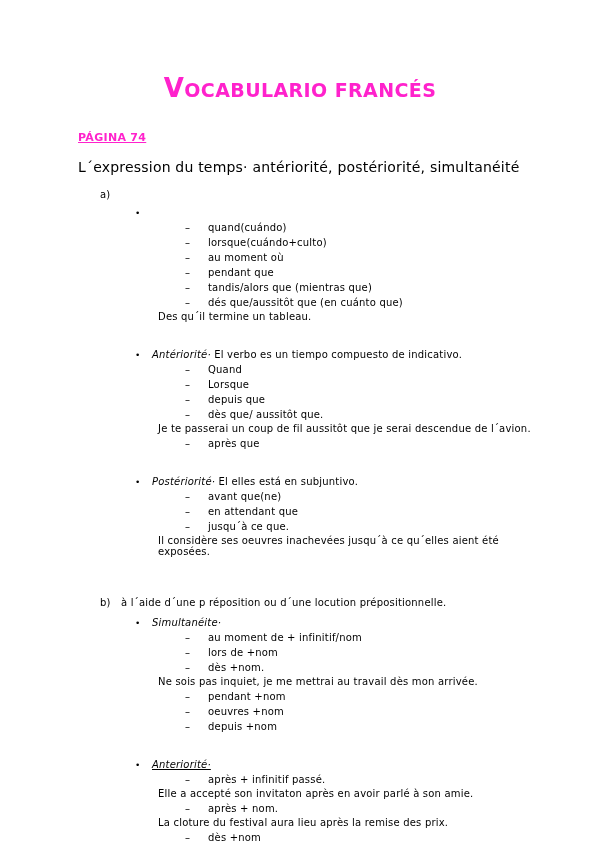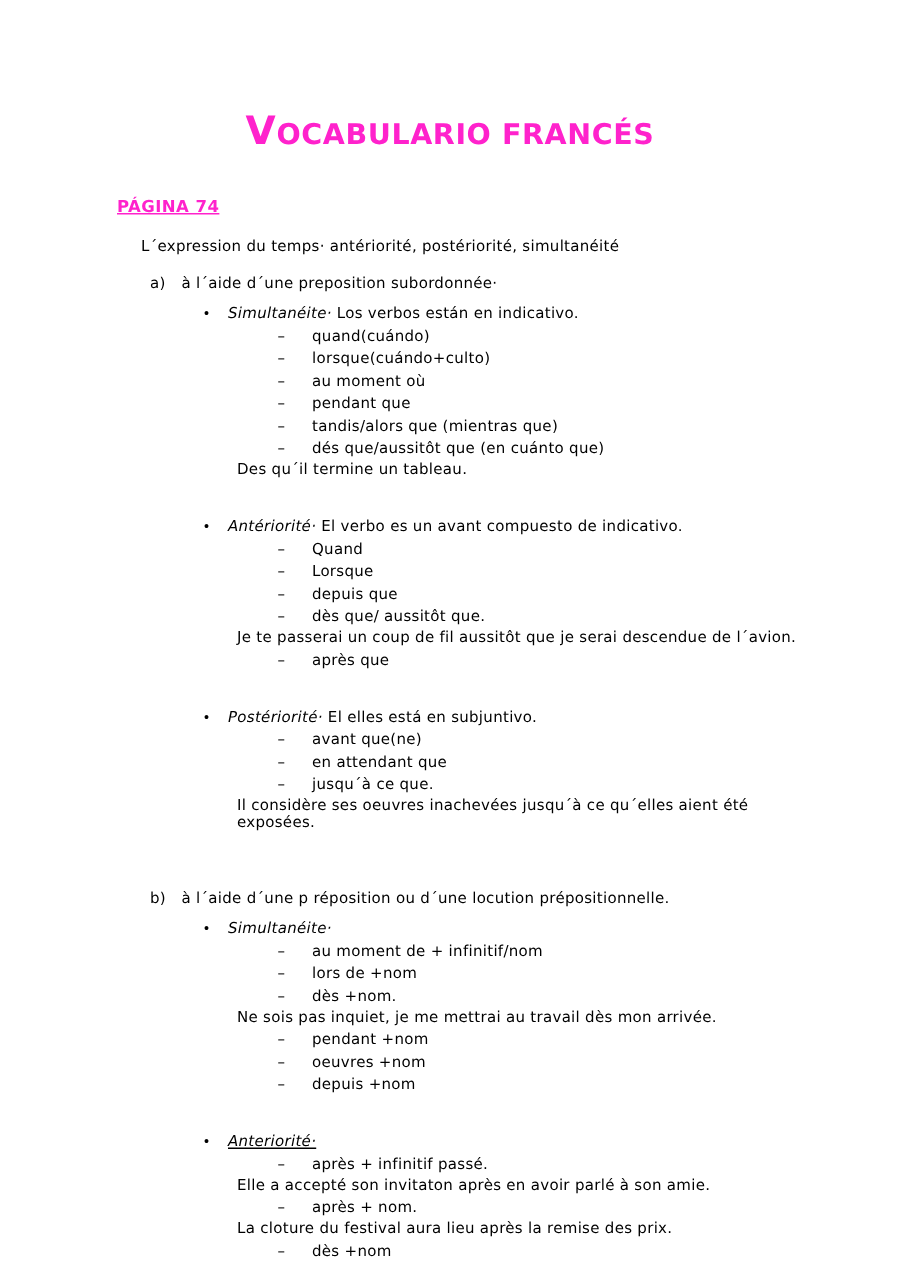--- a/index.html
+++ b/index.html
@@ -45,22 +45,22 @@
   .page-ref {
     color: #FF22CC;
     font-weight: bold;
     font-size: 11px;
     text-decoration: underline;
     margin: 28px 0 1px 20px;
     letter-spacing: 0.3px;
   }
 
   .intro-line {
-    font-size: 10px;
-    margin: 15px 0 0 36px;
+    font-size: 14px;
+    margin: 15px 0 0 20px;
     letter-spacing: 0.2px;
   }
 
   
   .lvl-a {
     font-size: 10px;
     margin: 14px 0 0 42px;
     letter-spacing: 0.2px;
     display: flex;
     gap: 9px;
@@ -118,25 +118,23 @@
     <span class="cap">V</span><span class="rest">OCABULARIO FRANCÉS</span>
   </h1>
 
   <div class="page-ref">PÁGINA 74</div>
 
   <div class="intro-line">L´expression du temps· antériorité, postériorité, simultanéité</div>
 
   <div id="sections-root">
       <div class="lvl-a">
         <span class="marker">a)</span>
-        <span class="label">à l´aide d´une preposition subordonnée·</span>
-      </div>
-      <div class="lvl-bullet">
-        <span class="dot">•</span>
-        <span class="text"><span class="term">Simultanéite·</span><span class="gloss"> Los verbos están en indicativo.</span></span>
+      </div>
+      <div class="lvl-bullet">
+        <span class="dot">•</span>
       </div>
       <div class="lvl-dash">
         <span class="dash">–</span>
         <span class="item-text">quand(cuándo)</span>
       </div>
       <div class="lvl-dash">
         <span class="dash">–</span>
         <span class="item-text">lorsque(cuándo+culto)</span>
       </div>
       <div class="lvl-dash">
@@ -152,21 +150,21 @@
         <span class="item-text">tandis/alors que (mientras que)</span>
       </div>
       <div class="lvl-dash">
         <span class="dash">–</span>
         <span class="item-text">dés que/aussitôt que (en cuánto que)</span>
       </div>
       <div class="example">Des qu´il termine un tableau.</div>
       <div class="gap-md"></div>
       <div class="lvl-bullet">
         <span class="dot">•</span>
-        <span class="text"><span class="term">Antériorité·</span><span class="gloss"> El verbo es un avant compuesto de  indicativo.</span></span>
+        <span class="text"><span class="term">Antériorité·</span><span class="gloss"> El verbo es un tiempo compuesto de  indicativo.</span></span>
       </div>
       <div class="lvl-dash">
         <span class="dash">–</span>
         <span class="item-text">Quand</span>
       </div>
       <div class="lvl-dash">
         <span class="dash">–</span>
         <span class="item-text">Lorsque</span>
       </div>
       <div class="lvl-dash">

